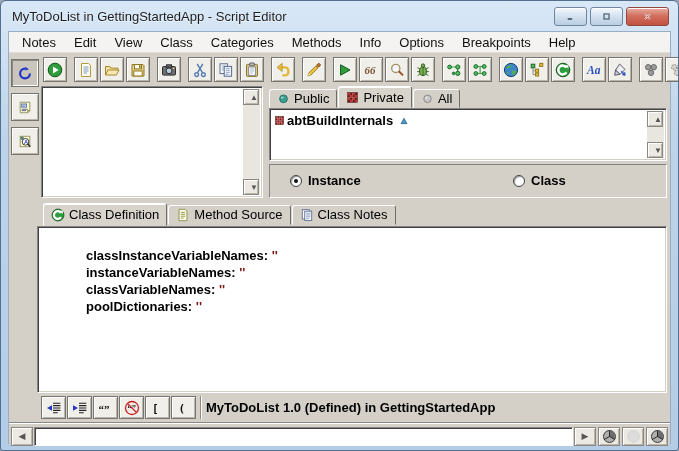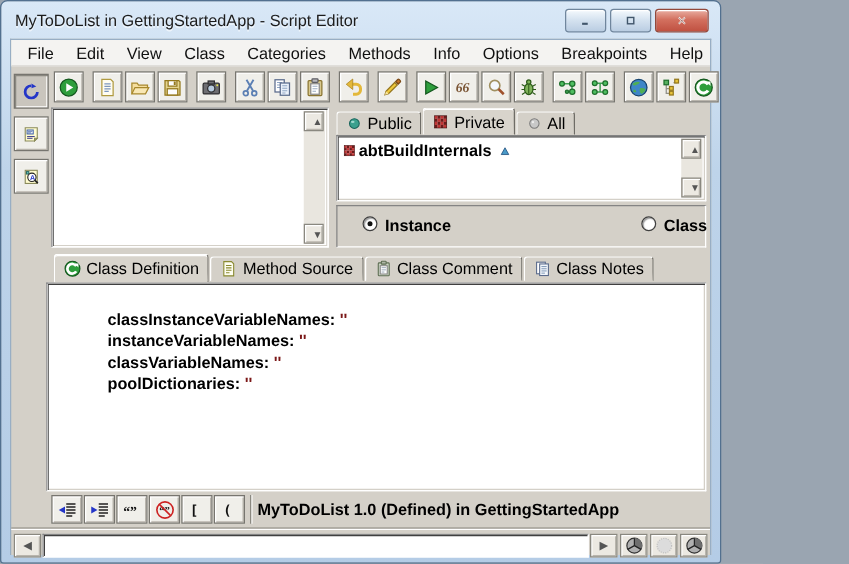--- a/index.html
+++ b/index.html
@@ -1,18 +1,18 @@
 <!DOCTYPE html>
 <html><head>
 <meta charset="utf-8">
 <style>
   html,body{margin:0;padding:0;background:#9AA5B1;}
   *{box-sizing:border-box;cursor:default;user-select:none;}
   .window{
-    position:relative;width:577px;height:451px;
+    position:relative;width:679px;height:451px;
     font-family:"Liberation Sans",sans-serif;
     background:linear-gradient(#D9E8F7,#BED4EA 30%,#B4CCE6);
     border:1px solid #52708F;border-radius:6px 6px 3px 3px;
     overflow:hidden;
   }
   
   .titlebar{position:absolute;left:0;top:0;right:0;height:30px;display:flex;align-items:center;padding-left:11px;}
   .title-text{font-size:13px;color:#1C1C1C;text-shadow:0 1px 0 rgba(255,255,255,.6);white-space:nowrap;}
   .win-buttons{position:absolute;right:9px;top:6px;display:flex;gap:3px;}
   .win-btn{width:33px;height:19px;border:1px solid #70869D;border-radius:3px;
@@ -56,21 +56,21 @@
   .tab{height:19px;padding:0 7px;display:flex;align-items:center;gap:4px;font-size:13px;color:#000;
     background:#D4D0C8;border:1px solid;border-color:#FFFFFF #6E6C66 transparent #FFFFFF;
     border-radius:3px 3px 0 0;position:relative;margin-right:1px;}
   .tab.active{height:22px;z-index:3;background:#D8D4CC;box-shadow:inset 0 1px 0 #fff;}
   .tab .icon{width:13px;height:13px;}
   .methods-list{position:absolute;left:0;right:0;top:22px;height:53px;}
   .methods-list .list-item{color:#000;}
   .suffix-icon{width:10px;height:10px;margin-left:4px;}
   .scope-panel{position:absolute;left:0;right:0;top:78px;height:34px;background:#D4D0C8;
     border:1px solid;border-color:#848484 #FFFFFF #FFFFFF #848484;}
-  .radio-option{position:absolute;top:8px;display:flex;gap:6px;font-size:13px;font-weight:bold;color:#000;}
+  .radio-option{position:absolute;top:8px;display:flex;align-items:center;gap:6px;font-size:13px;font-weight:bold;color:#000;}
   .radio{width:12px;height:12px;border-radius:50%;background:#FFFFFF;border:1px solid #404040;
     box-shadow:inset 1px 1px 1px #9A9A9A;position:relative;}
   .radio .dot{position:absolute;left:3px;top:3px;width:4px;height:4px;border-radius:50%;background:#101010;}
   
   .editor-tabs{position:absolute;left:34px;top:171px;height:23px;display:flex;align-items:center;}
   .editor-tabs .tab{height:20px;}
   .editor-tabs .tab.active{height:23px;}
   .editor-tabs .tab .icon{width:14px;height:14px;}
   .code-area{position:absolute;left:28px;right:3px;top:194px;height:167px;padding:20px 8px 0 22px;overflow:hidden;}
   .code-line{font-size:13px;font-weight:bold;line-height:17px;white-space:pre;font-family:"Liberation Sans",sans-serif;}
@@ -116,21 +116,21 @@
           <svg viewBox="0 0 16 16" xmlns="http://www.w3.org/2000/svg">
             <path d="M3.5 3.5 L12.5 12.5 M12.5 3.5 L3.5 12.5" stroke="#FFFFFF" stroke-width="2.6"></path>
             <path d="M3.5 3.5 L12.5 12.5 M12.5 3.5 L3.5 12.5" stroke="#5E1A10" stroke-width="0.8"></path>
           </svg>
         </button>
       </div>
   </div>
 
   <div class="client">
     <div class="menubar" id="menubar">
-        <div class="menu-item">File</div>
+        <div class="menu-item">Notes</div>
         <div class="menu-item">Edit</div>
         <div class="menu-item">View</div>
         <div class="menu-item">Class</div>
         <div class="menu-item">Categories</div>
         <div class="menu-item">Methods</div>
         <div class="menu-item">Info</div>
         <div class="menu-item">Options</div>
         <div class="menu-item">Breakpoints</div>
         <div class="menu-item">Help</div>
       </div>
@@ -518,31 +518,20 @@
             <svg viewBox="0 0 16 16" xmlns="http://www.w3.org/2000/svg">
               <path d="M3.5 1.5 h7 l2 2 v11 h-9z" fill="#FDFDF0" stroke="#8A8A30"></path>
               <path d="M5.5 5 h5 M5.5 7.2 h5 M5.5 9.4 h5 M5.5 11.6 h3.2" stroke="#8A8A30" stroke-width="1"></path>
             </svg>
           </span>
           <span>Method Source</span>
         </div>
         <div class="tab">
           <span class="icon" style="width: 14px; height: 14px;">
             <svg viewBox="0 0 16 16" xmlns="http://www.w3.org/2000/svg">
-              <rect x="3" y="2.6" width="10" height="11.8" rx="0.8" fill="#CBD4C2" stroke="#5E6E54"></rect>
-              <rect x="5.8" y="1.2" width="4.4" height="2.6" rx="0.6" fill="#AEB6A6" stroke="#5E6E54"></rect>
-              <rect x="4.8" y="5.2" width="6.4" height="7.6" fill="#FFFFFF" stroke="#8A8A8A"></rect>
-              <path d="M6 7 h4 M6 9 h4 M6 11 h2.6" stroke="#9AA8B8" stroke-width="0.9"></path>
-            </svg>
-          </span>
-          <span>Class Comment</span>
-        </div>
-        <div class="tab">
-          <span class="icon" style="width: 14px; height: 14px;">
-            <svg viewBox="0 0 16 16" xmlns="http://www.w3.org/2000/svg">
               <rect x="2.6" y="2" width="8" height="10.6" fill="#FFFFFF" stroke="#5A6B8C"></rect>
               <rect x="5.4" y="3.6" width="8" height="10.6" fill="#F2F6FB" stroke="#5A6B8C"></rect>
               <path d="M7 6 h4.8 M7 8 h4.8 M7 10 h4.8 M7 12 h3.2" stroke="#7E96B6" stroke-width="0.9"></path>
             </svg>
           </span>
           <span>Class Notes</span>
         </div>
       </div>
 
     <div class="code-area sunken" id="codeArea">

